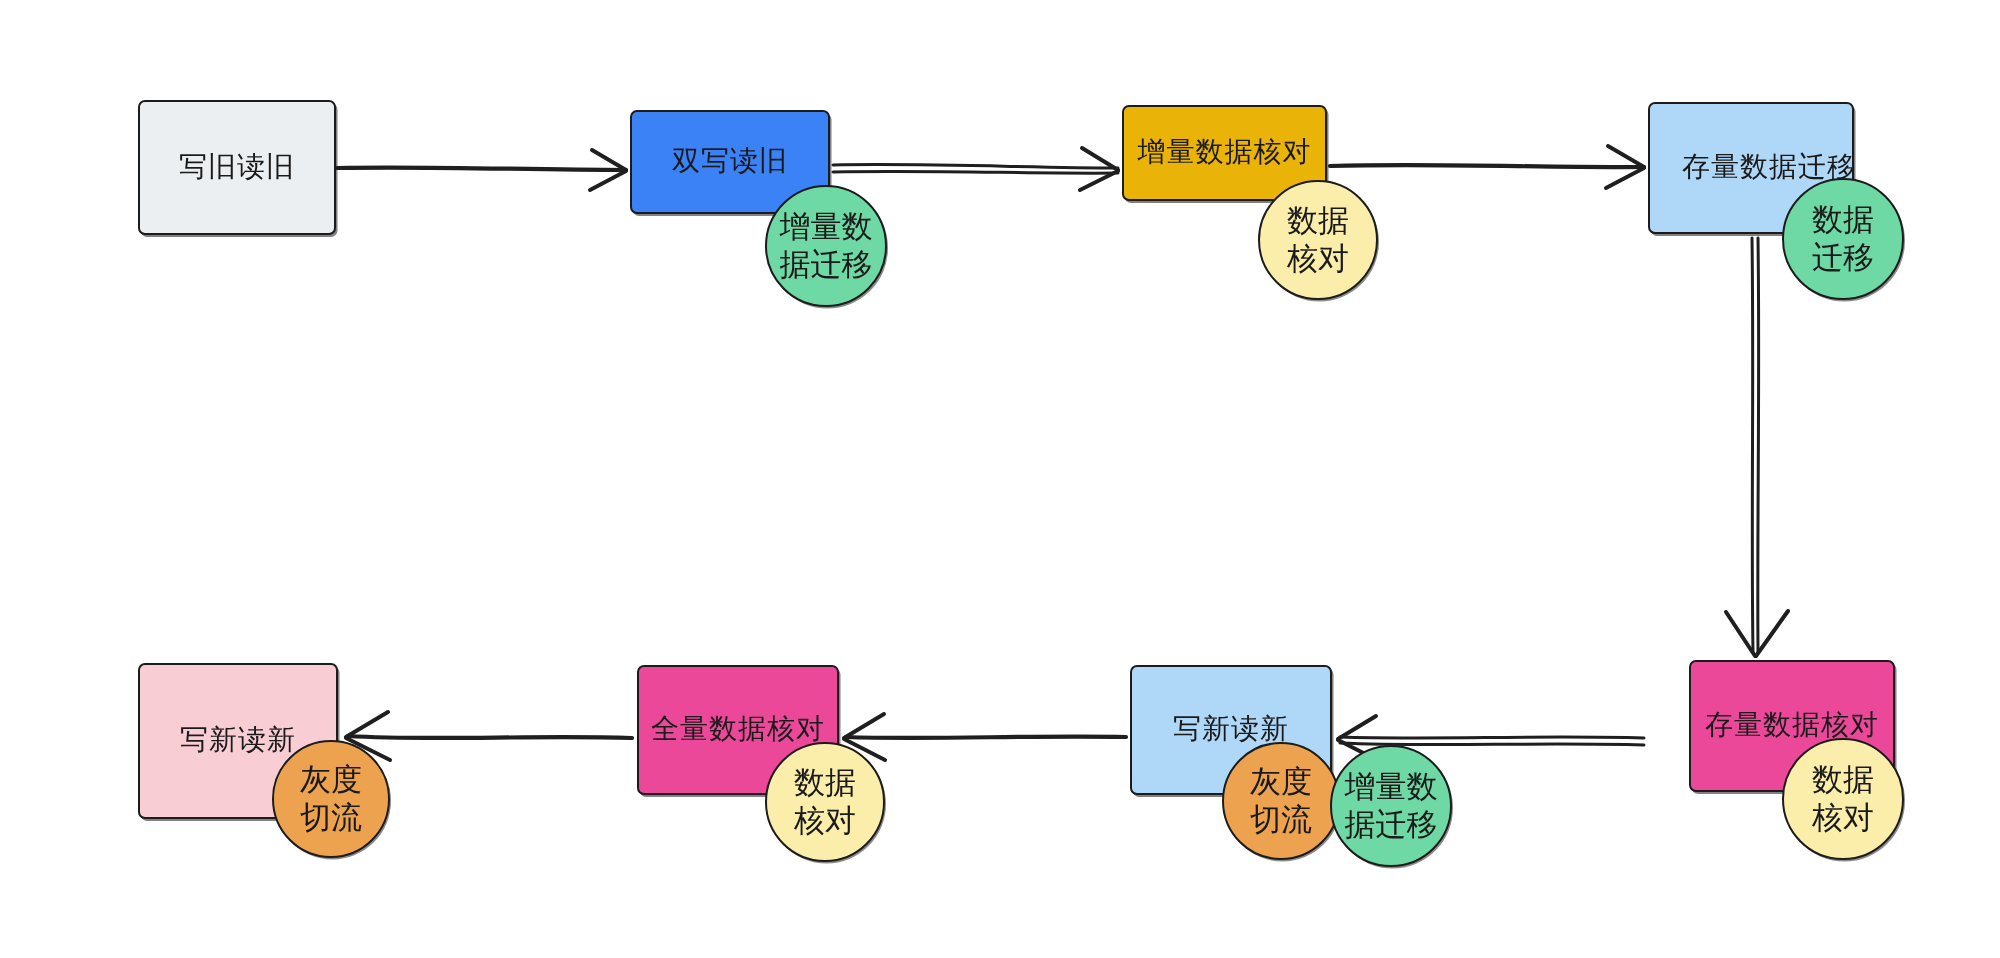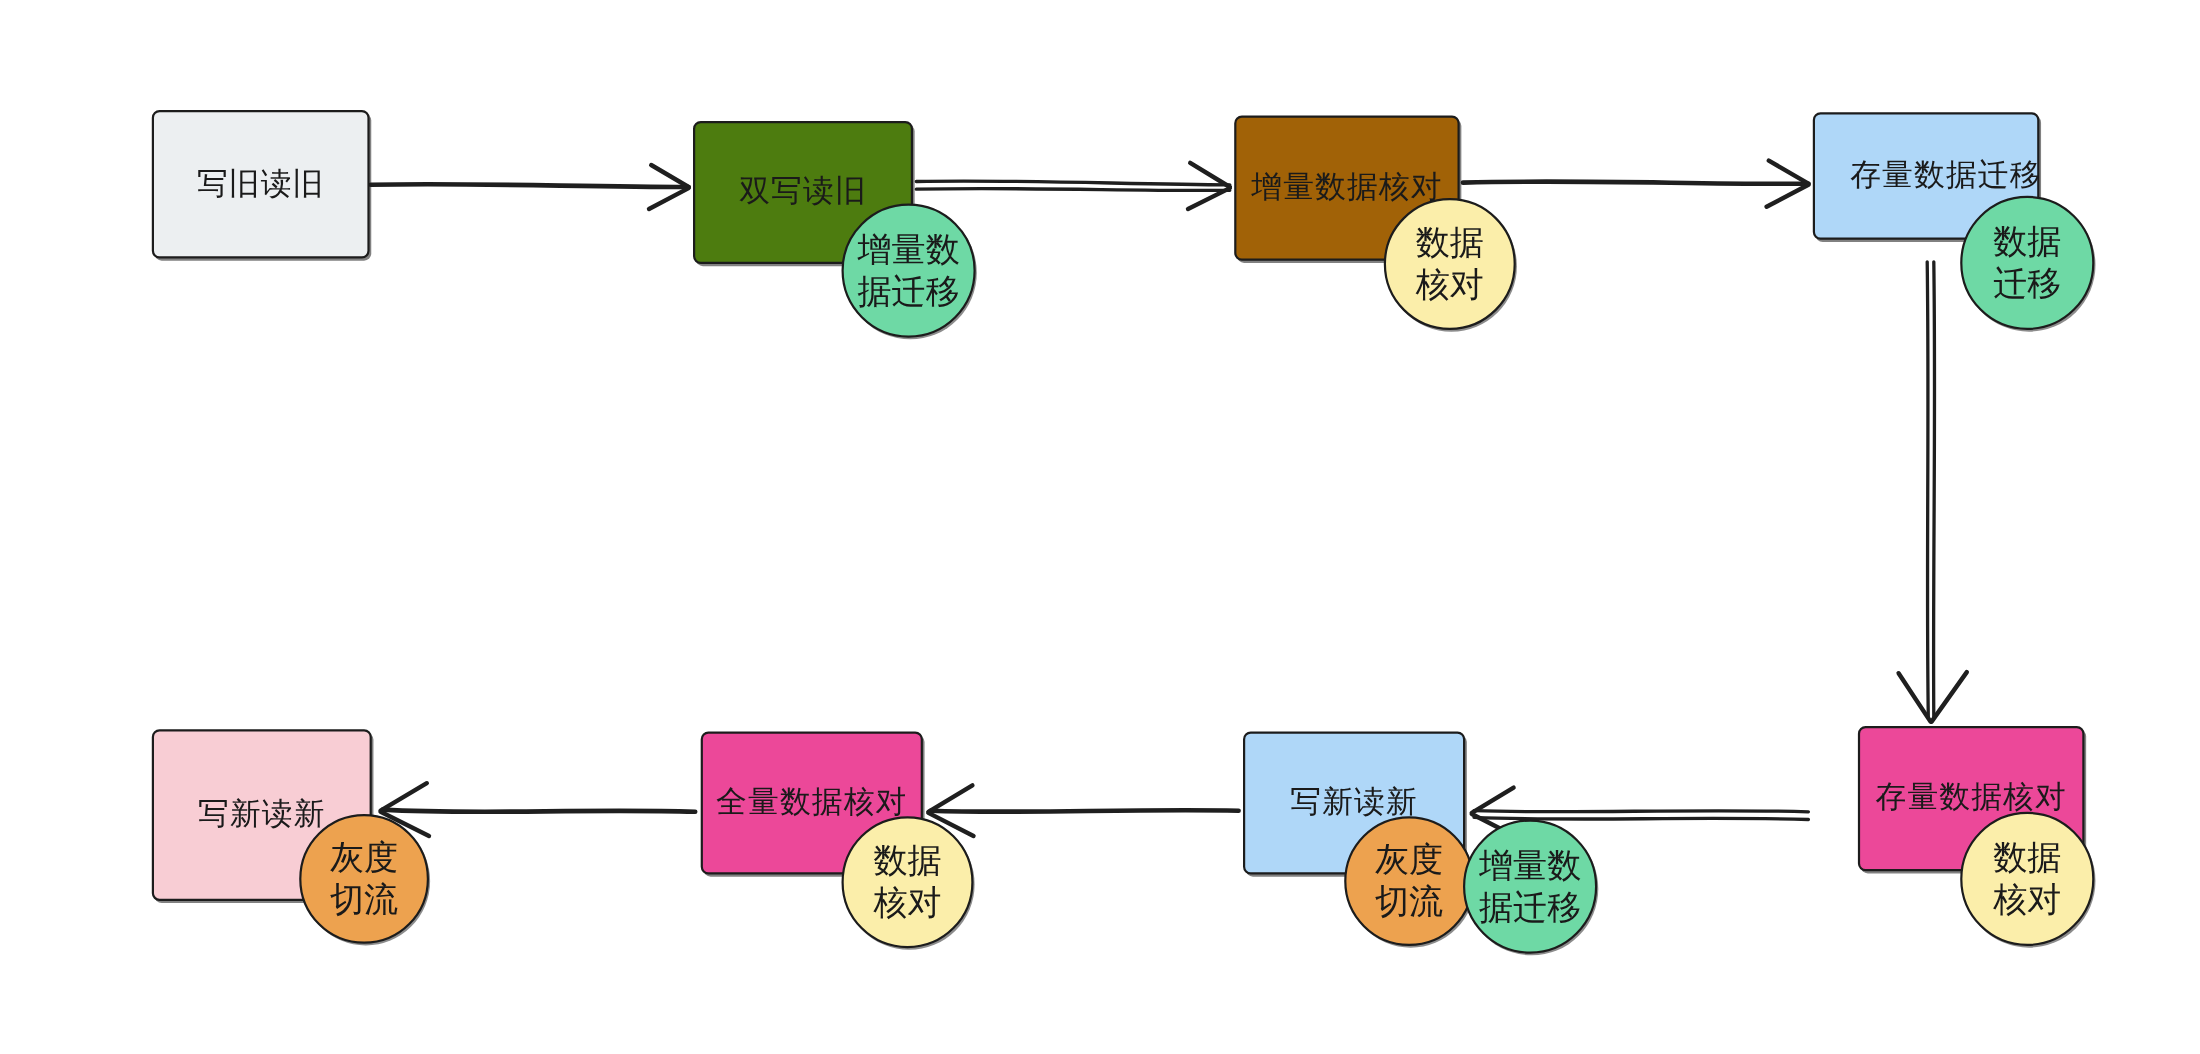--- a/index.html
+++ b/index.html
@@ -95,41 +95,41 @@
         <path d="M390,760 L346,738" stroke-width="4"></path>
       </g>
 
     </g>
   </svg>
 
   <div class="node" style="left:138px;top:100px;width:198px;height:135px;background:#eceff1;">
     <span class="lbl">写旧读旧</span>
   </div>
 
-  <div class="node" style="left:630px;top:110px;width:200px;height:130px;background:#4d7c0f;">
+  <div class="node" style="left:630px;top:110px;width:200px;height:104px;background:#3b82f6;">
     <span class="lbl">双写读旧</span>
   </div>
   <div class="badge" style="left:765px;top:185px;width:122px;height:122px;background:#6ed9a5;">
     <span class="btxt">
       <span>增量数</span><br>
       <span>据迁移</span>
     </span>
   </div>
 
-  <div class="node" style="left:1122px;top:105px;width:205px;height:132px;background:#a16207;">
+  <div class="node" style="left:1122px;top:105px;width:205px;height:96px;background:#eab308;">
     <span class="lbl">增量数据核对</span>
   </div>
   <div class="badge" style="left:1258px;top:180px;width:120px;height:120px;background:#fbeeaa;">
     <span class="btxt">
       <span>数据</span><br>
       <span>核对</span>
     </span>
   </div>
 
-  <div class="node" style="left:1648px;top:102px;width:206px;height:116px;background:#afd7f8;padding-left:36px;">
+  <div class="node" style="left:1648px;top:102px;width:206px;height:132px;background:#afd7f8;padding-left:36px;">
     <span class="lbl">存量数据迁移</span>
   </div>
   <div class="badge" style="left:1782px;top:178px;width:122px;height:122px;background:#6ed9a5;">
     <span class="btxt">
       <span>数据</span><br>
       <span>迁移</span>
     </span>
   </div>
 
   <div class="node" style="left:1648px;top:660px;width:206px;height:132px;background:#ec4899;margin-left:41px;">

